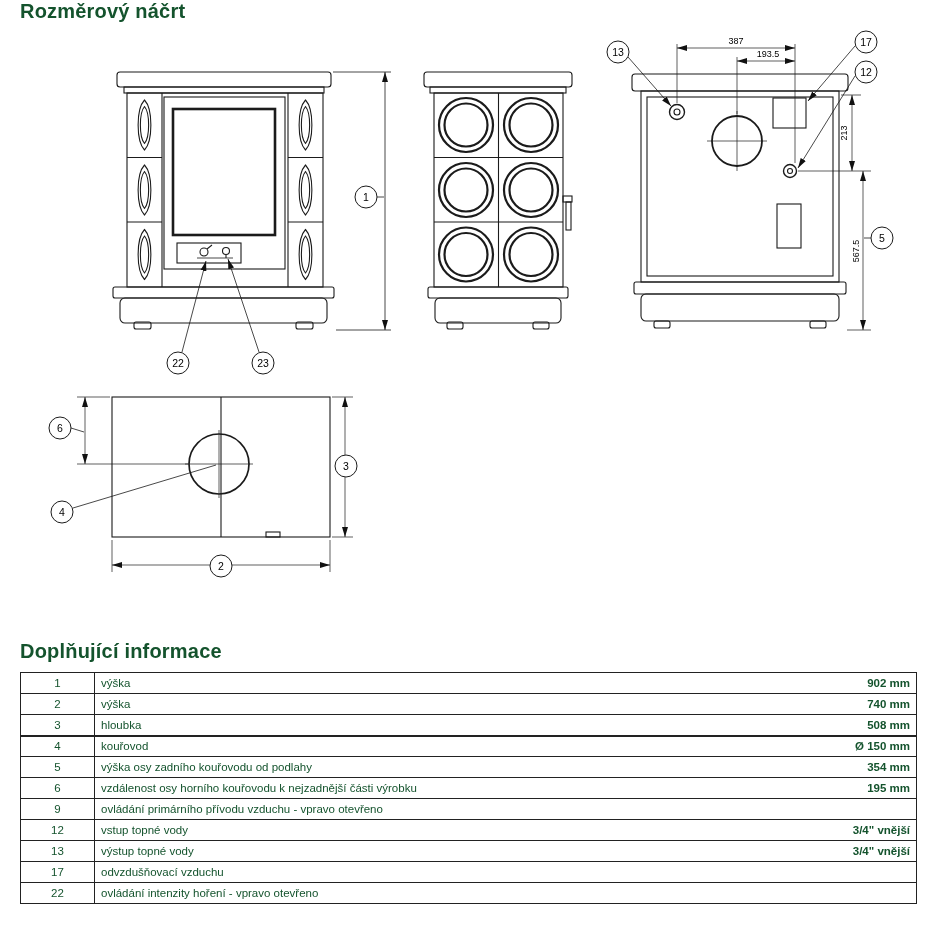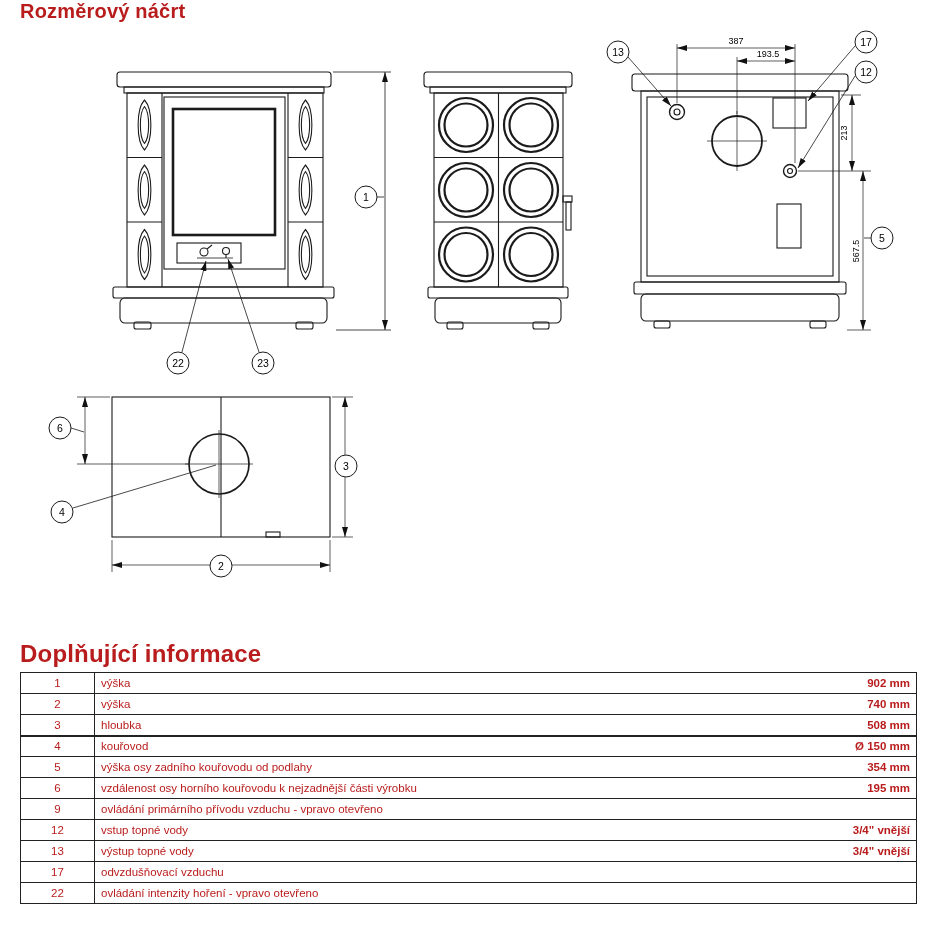--- a/index.html
+++ b/index.html
@@ -1,27 +1,27 @@
 <!DOCTYPE html>
 <html><head>
 <meta charset="utf-8">
 <style>
   * { box-sizing: border-box; }
   html, body { margin:0; padding:0; background:#fff; }
   .page {
     position:relative; width:935px; height:905px; background:#fff;
-    font-family:"Liberation Sans", sans-serif; color:#b91c1c; overflow:hidden;
+    font-family:"Liberation Sans", sans-serif; color:#14532d; overflow:hidden;
   }
   h1.title {
     position:absolute; left:20px; top:0; margin:0;
     font-size:20px; font-weight:bold; letter-spacing:0.2px;
   }
   h2.title2 {
     position:absolute; left:20px; top:640px; margin:0;
-    font-size:24px; font-weight:bold; letter-spacing:0.2px;
+    font-size:20px; font-weight:bold; letter-spacing:0.2px;
   }
   svg.drawing { position:absolute; left:0; top:0; }
   svg text { fill:#000; stroke:none; font-family:"Liberation Sans", sans-serif; }
   svg text.bt { font-size:10.5px; }
   svg text.dt { font-size:9px; }
   .tablewrap { position:absolute; left:20px; top:672px; width:897px; }
   table.info { border-collapse:collapse; width:100%; font-size:11.5px; table-layout:fixed; }
   table.info td { border:1px solid #222; height:21px; padding:1px 6px; vertical-align:middle; }
   table.info td.num { width:74px; text-align:center; }
   table.info tr.sep td { border-top-width:2px; }

